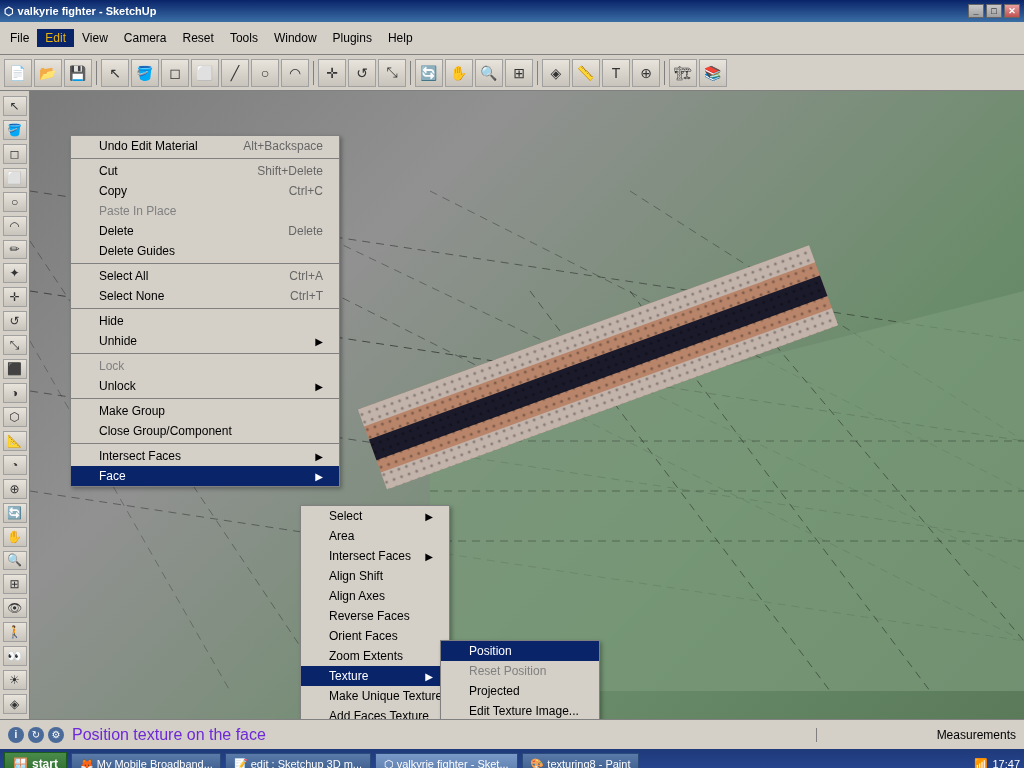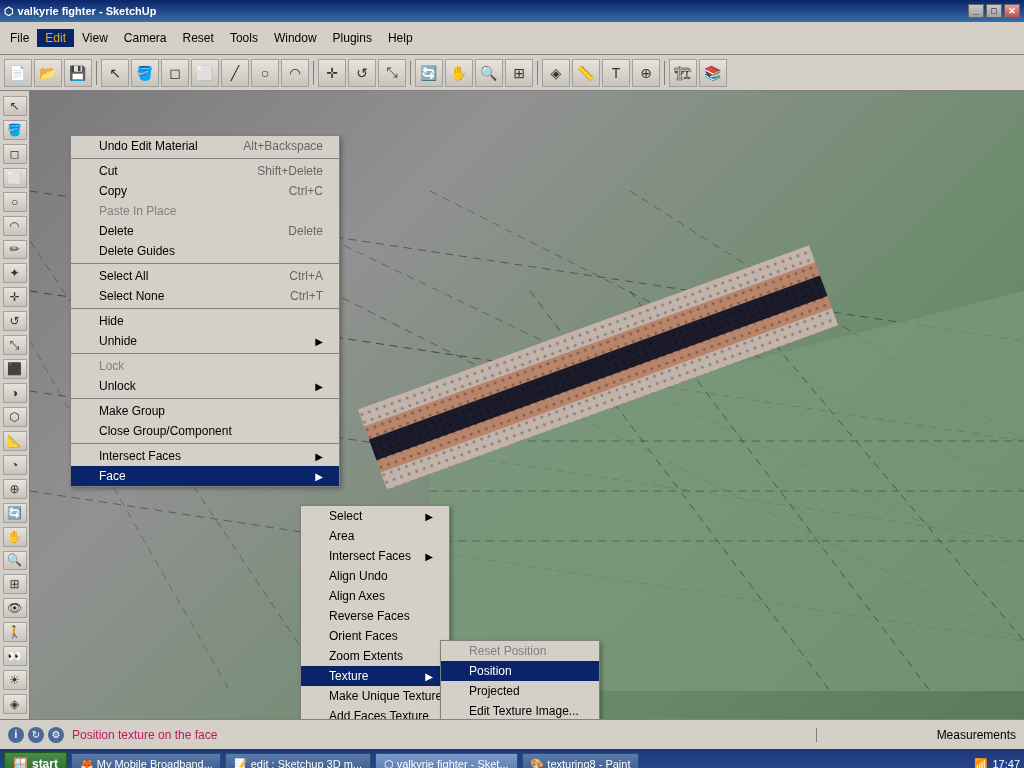--- a/index.html
+++ b/index.html
@@ -350,21 +350,21 @@
         <span class="menu-arrow">▶</span>
       </div>
       <div class="menu-entry">
         <span>Area</span>
       </div>
       <div class="menu-entry">
         <span>Intersect Faces</span>
         <span class="menu-arrow">▶</span>
       </div>
       <div class="menu-entry">
-        <span>Align Undo</span>
+        <span>Align Shift</span>
       </div>
       <div class="menu-entry">
         <span>Align Axes</span>
       </div>
       <div class="menu-entry">
         <span>Reverse Faces</span>
       </div>
       <div class="menu-entry">
         <span>Orient Faces</span>
       </div>
@@ -377,43 +377,43 @@
       </div>
       <div class="menu-entry">
         <span>Make Unique Texture</span>
       </div>
       <div class="menu-entry">
         <span>Add Faces Texture</span>
       </div>
     </div>
 
     <div id="texture-menu">
+      <div class="menu-entry highlighted">
+        <span>Position</span>
+      </div>
       <div class="menu-entry disabled">
         <span>Reset Position</span>
-      </div>
-      <div class="menu-entry highlighted">
-        <span>Position</span>
       </div>
       <div class="menu-entry">
         <span>Projected</span>
       </div>
       <div class="menu-entry">
         <span>Edit Texture Image...</span>
       </div>
     </div>
   </div>
 </div>
 
 <div id="statusbar" style="height:30px;display:flex;align-items:center;background:#d4d0c8;border-top:1px solid #808080;padding:0 8px;gap:8px;">
   <div style="display:flex;align-items:center;gap:4px;">
     <div style="width:16px;height:16px;background:#4a6a9a;border-radius:50%;color:white;display:flex;align-items:center;justify-content:center;font-size:10px;font-weight:bold;">i</div>
     <div style="width:16px;height:16px;background:#4a6a9a;border-radius:50%;color:white;display:flex;align-items:center;justify-content:center;font-size:10px;">↻</div>
     <div style="width:16px;height:16px;background:#4a6a9a;border-radius:50%;color:white;display:flex;align-items:center;justify-content:center;font-size:10px;">⚙</div>
   </div>
-  <div id="statusbar-text" style="flex:1;font-size:12px;color:#be185d;">Position texture on the face</div>
+  <div id="statusbar-text" style="flex:1;font-size:16px;color:#6d28d9;">Position texture on the face</div>
   <div id="measurements" style="width:200px;text-align:right;font-size:12px;border-left:1px solid #808080;padding-left:20px;">Measurements</div>
 </div>
 
 <div id="taskbar">
   <div class="task-start">
     <span>🪟</span>
     <span>start</span>
   </div>
   <div class="task-item">
     <span>🦊</span>&nbsp;

